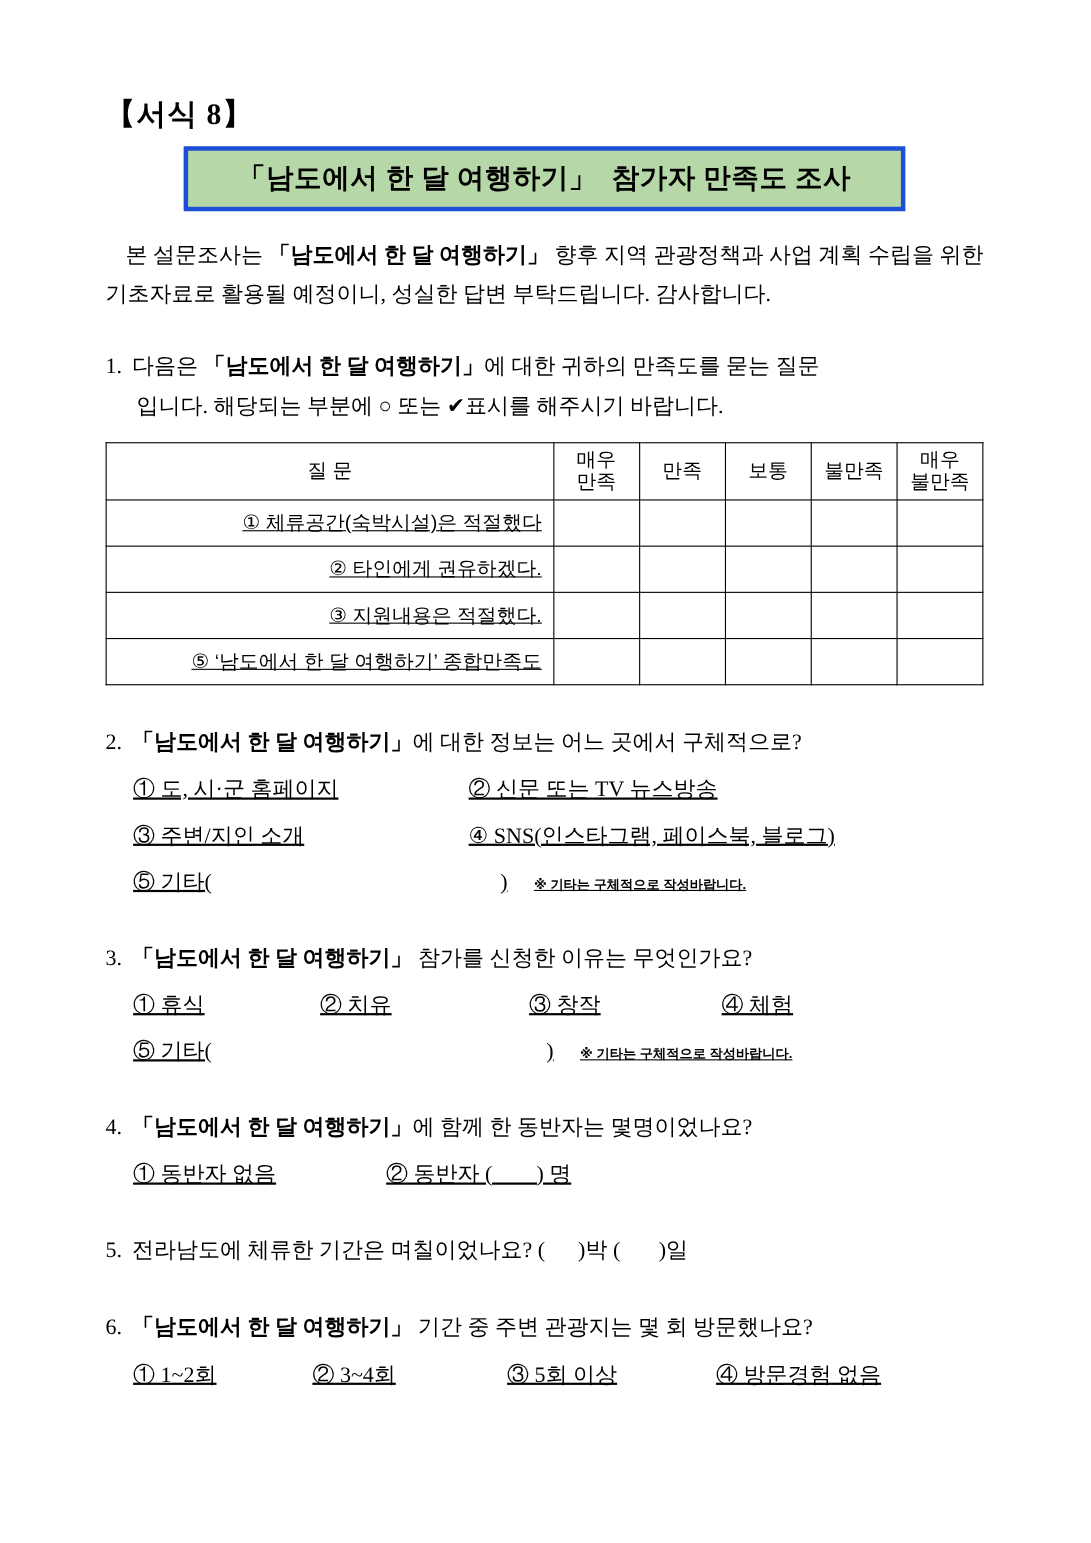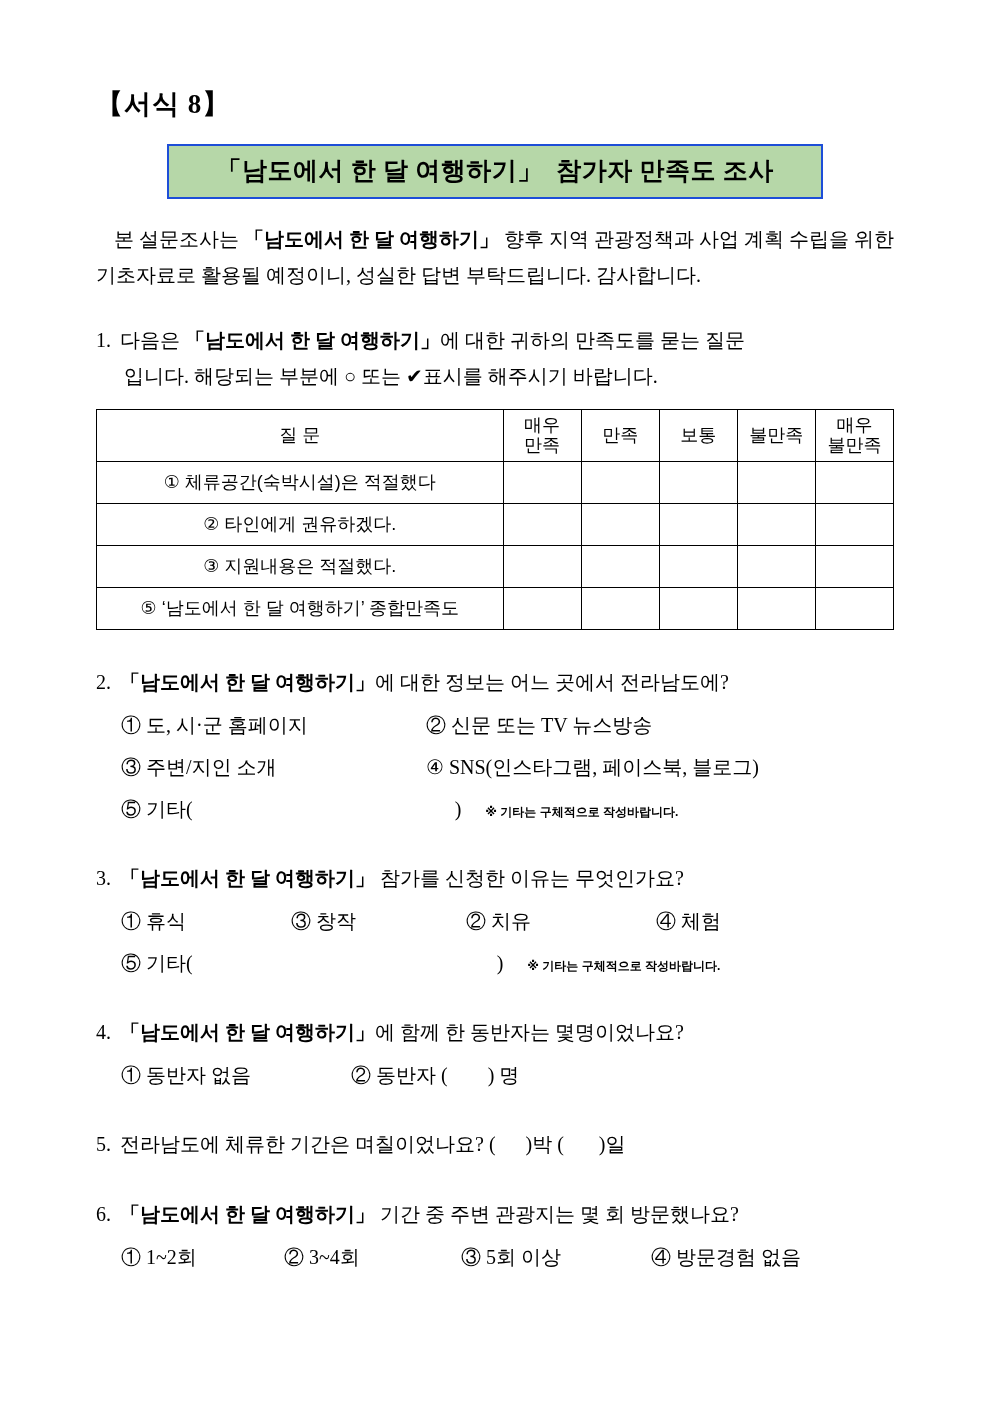--- a/index.html
+++ b/index.html
@@ -19,22 +19,22 @@
   .bold { font-weight: bold; }
 
   .form-label {
     font-size: 27px;
     font-weight: bold;
     letter-spacing: 1px;
   }
 
   .title-box {
     width: 656px;
-    margin: 22px auto 0 auto;
-    border: 2px solid #1d4ed8;
+    margin: 11px auto 0 auto;
+    border: 4px solid #1d4ed8;
     background: #b6d7a8;
     text-align: center;
     font-size: 25px;
     font-weight: bold;
     padding: 8px 4px 10px 4px;
     letter-spacing: 0.5px;
   }
 
   .intro {
     margin: 22px 0 0 0;
@@ -66,28 +66,29 @@
     text-align: center;
     vertical-align: middle;
     height: 52px;
     white-space: pre-line;
     line-height: 1.15;
     padding: 3px 2px;
   }
   table.sat-table .qcol { width: 51%; }
   table.sat-table .rcol { width: 9.8%; }
   table.sat-table tbody td.qcell {
-    text-align: center;
+    text-align: right;
     padding: 8px 10px 9px 10px;
     height: 39px;
     white-space: pre-wrap;
+    text-decoration: underline;
   }
   table.sat-table tbody td.rcell { height: 39px; }
 
-  .opts { margin-top: 8px; padding-left: 25px; }
+  .opts { margin-top: 8px; padding-left: 25px; text-decoration: underline; }
   .opt-row { display: flex; margin-top: 9px; line-height: 1.65; align-items: baseline; }
   .opt { white-space: pre-wrap; flex-shrink: 0; }
   .w-q2col { width: 305px; }
   .w-q3a { width: 170px; }
   .w-q3b { width: 190px; }
   .w-q3c { width: 175px; }
   .w-q4a { width: 230px; }
   .w-q6a { width: 163px; }
   .w-q6b { width: 177px; }
   .w-q6c { width: 190px; }
@@ -163,21 +164,21 @@
           <td class="rcell"></td>
           <td class="rcell"></td>
           <td class="rcell"></td>
           <td class="rcell"></td>
         </tr>
       </tbody>
     </table>
   </div>
 
   <div class="question">
-    <div class="q-head"><span class="q-num">2.</span><span class="bold pre">「남도에서 한 달 여행하기」</span><span class="pre">에 대한 정보는 어느 곳에서 전라남도에?</span></div>
+    <div class="q-head"><span class="q-num">2.</span><span class="bold pre">「남도에서 한 달 여행하기」</span><span class="pre">에 대한 정보는 어느 곳에서 구체적으로?</span></div>
     <div class="opts">
       <div class="opt-row">
         <span class="opt w-q2col">① 도, 시·군 홈페이지</span>
         <span class="opt">② 신문 또는 TV 뉴스방송</span>
       </div>
       <div class="opt-row">
         <span class="opt w-q2col">③ 주변/지인 소개</span>
         <span class="opt">④ SNS(인스타그램, 페이스북, 블로그)</span>
       </div>
       <div class="opt-row">
@@ -187,22 +188,22 @@
         <span class="note">※ 기타는 구체적으로 작성바랍니다.</span>
       </div>
     </div>
   </div>
 
   <div class="question">
     <div class="q-head"><span class="q-num">3.</span><span class="bold pre">「남도에서 한 달 여행하기」</span><span class="pre"> 참가를 신청한 이유는 무엇인가요?</span></div>
     <div class="opts">
       <div class="opt-row">
         <span class="opt w-q3a">① 휴식</span>
+        <span class="opt w-q3b">② 치유</span>
         <span class="opt w-q3c">③ 창작</span>
-        <span class="opt w-q3b">② 치유</span>
         <span class="opt">④ 체험</span>
       </div>
       <div class="opt-row">
         <span class="opt">⑤ 기타(</span>
         <span class="etc-gap-q3"></span>
         <span>)</span>
         <span class="note">※ 기타는 구체적으로 작성바랍니다.</span>
       </div>
     </div>
   </div>

